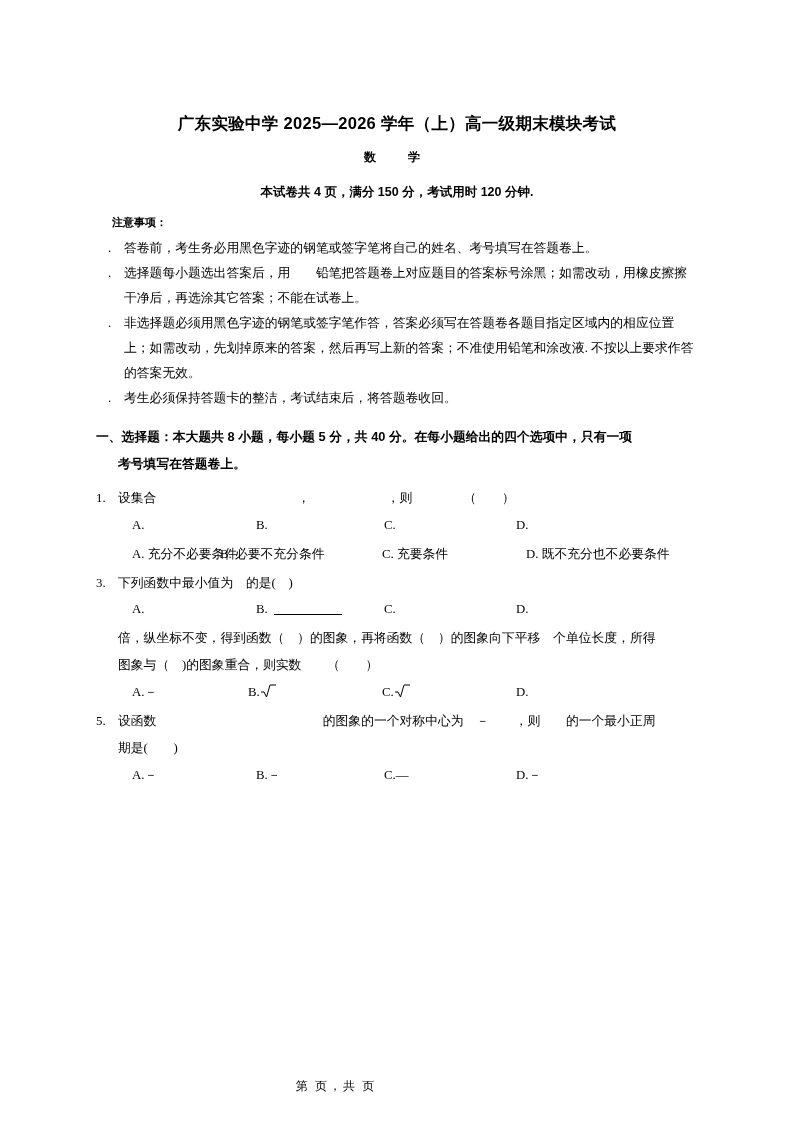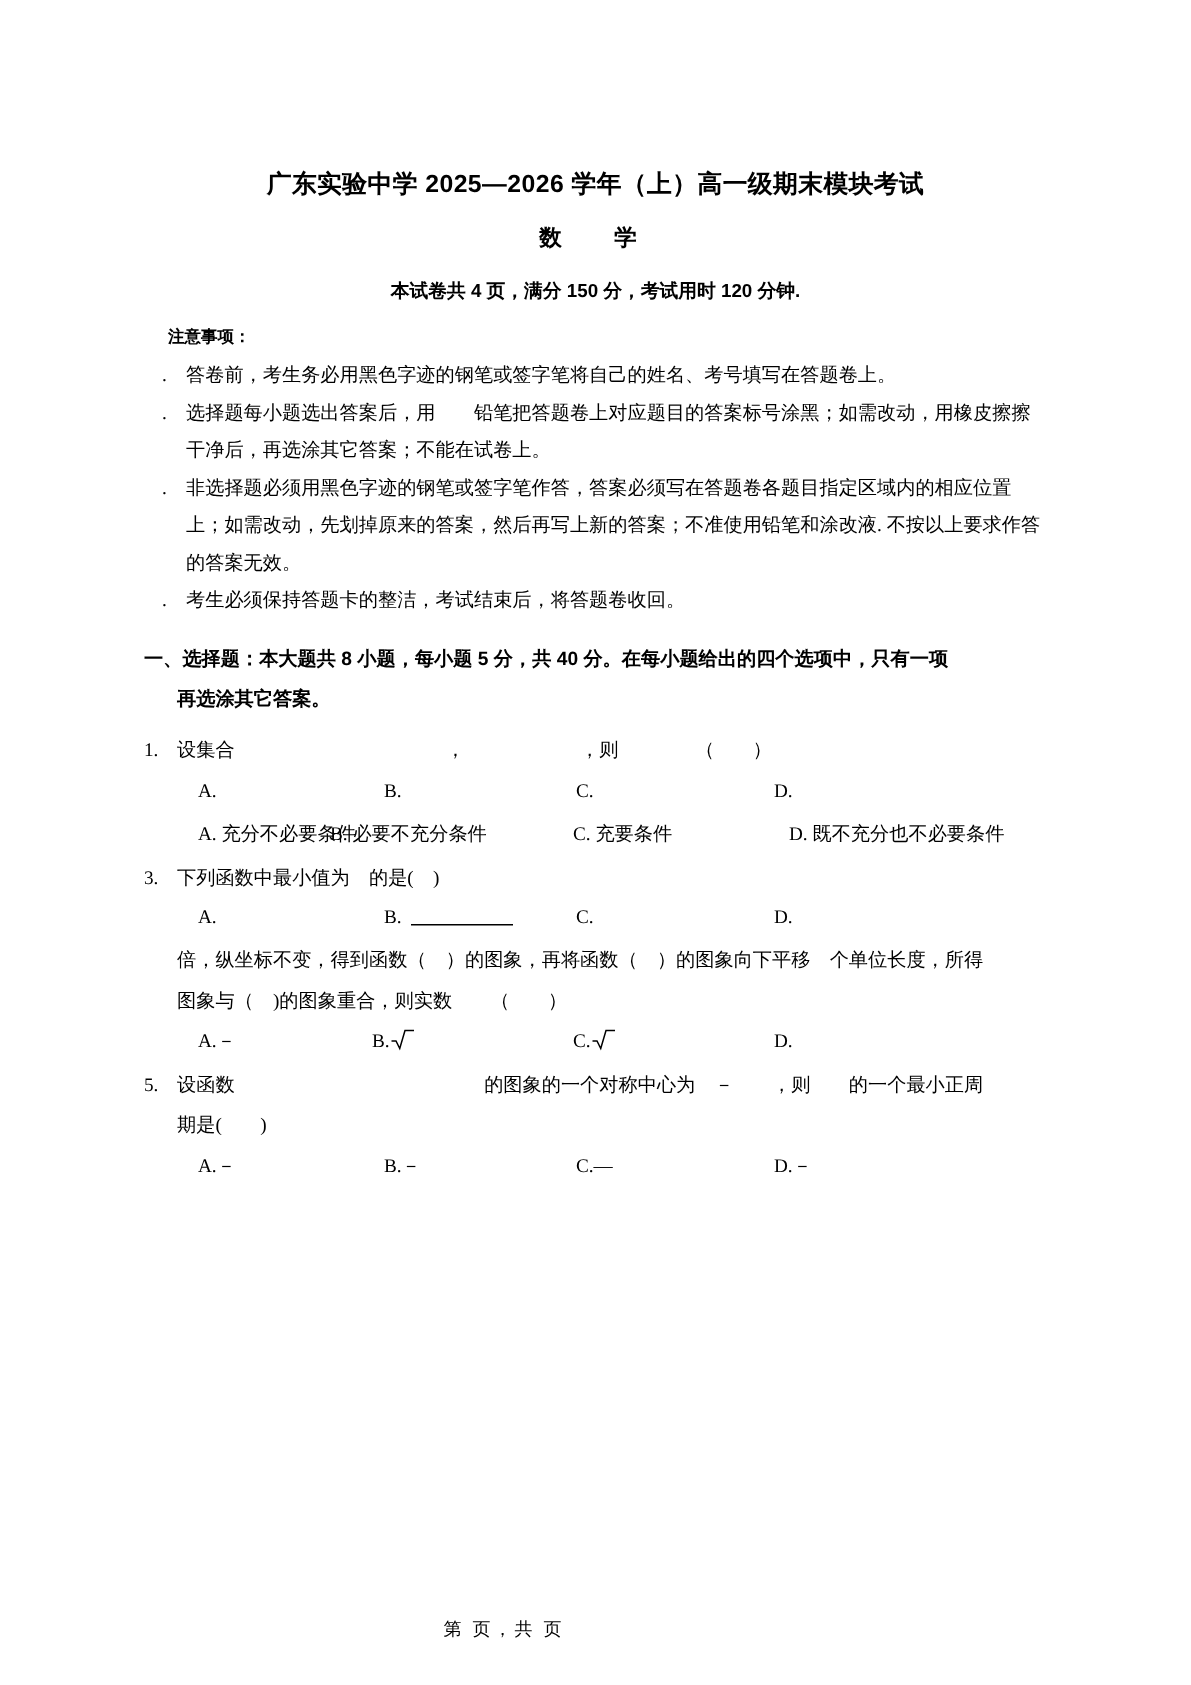--- a/index.html
+++ b/index.html
@@ -33,21 +33,21 @@
     font-weight: bold;
     font-size: 16.5px;
     text-align: center;
     letter-spacing: 0.3px;
     margin: 0 0 14px 0;
     line-height: 1.4;
   }
   .subject {
     font-family: "Liberation Sans", "DejaVu Sans", sans-serif;
     font-weight: bold;
-    font-size: 15px;
+    font-size: 12px;
     text-align: center;
     letter-spacing: 10px;
     margin: 0 0 18px 0;
   }
   .exam-meta {
     font-family: "Liberation Sans", "DejaVu Sans", sans-serif;
     font-weight: bold;
     font-size: 12.5px;
     text-align: center;
     margin: 0 0 14px 0;
@@ -166,21 +166,21 @@
     <div class="notice-title">注意事项：</div>
 
     <ul class="notice-list">
       <li><span class="dot">.</span><span>答卷前，考生务必用黑色字迹的钢笔或签字笔将自己的姓名、考号填写在答题卷上。</span></li>
       <li><span class="dot">.</span><span>选择题每小题选出答案后，用　　铅笔把答题卷上对应题目的答案标号涂黑；如需改动，用橡皮擦擦干净后，再选涂其它答案；不能在试卷上。</span></li>
       <li><span class="dot">.</span><span>非选择题必须用黑色字迹的钢笔或签字笔作答，答案必须写在答题卷各题目指定区域内的相应位置上；如需改动，先划掉原来的答案，然后再写上新的答案；不准使用铅笔和涂改液. 不按以上要求作答的答案无效。</span></li>
       <li><span class="dot">.</span><span>考生必须保持答题卡的整洁，考试结束后，将答题卷收回。</span></li>
     </ul>
 
     <div class="section-head">一、选择题：本大题共 8 小题，每小题 5 分，共 40 分。在每小题给出的四个选项中，只有一项</div>
-    <div class="section-head-cont">再选涂其它答案。</div>
+    <div class="section-head-cont">考号填写在答题卷上。</div>
 
     <div class="q">
       <div class="q-line"><span class="q-num">1.</span><span>设集合　　　　　　　　　　　，　　　　　　，则　　　　（　　）</span></div>
       <div class="opt-row">
         <span class="opt a">A.</span>
         <span class="opt b">B.</span>
         <span class="opt c">C.</span>
         <span class="opt d">D.</span>
       </div>
     </div>

